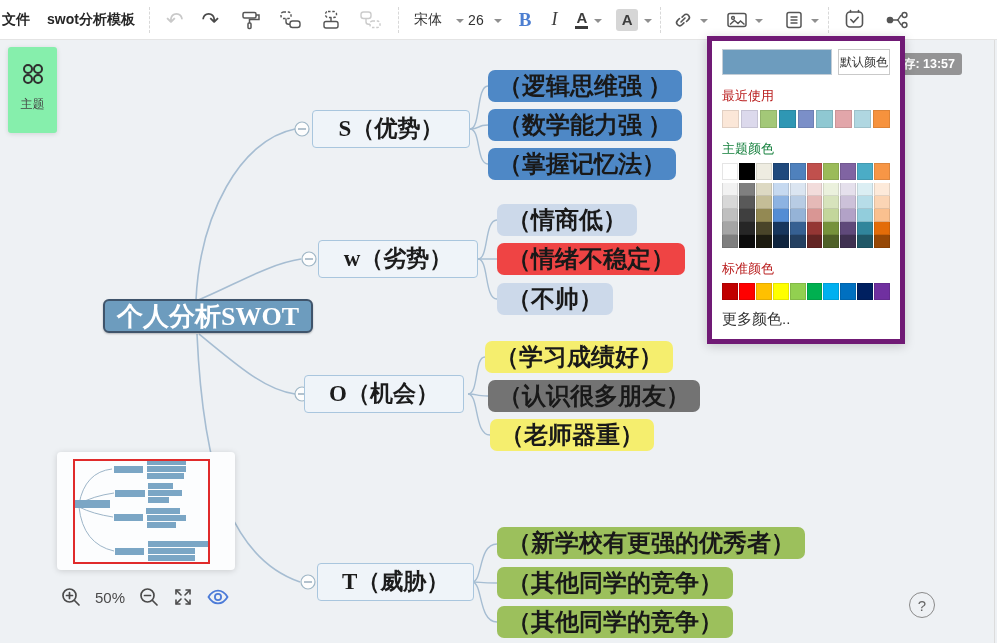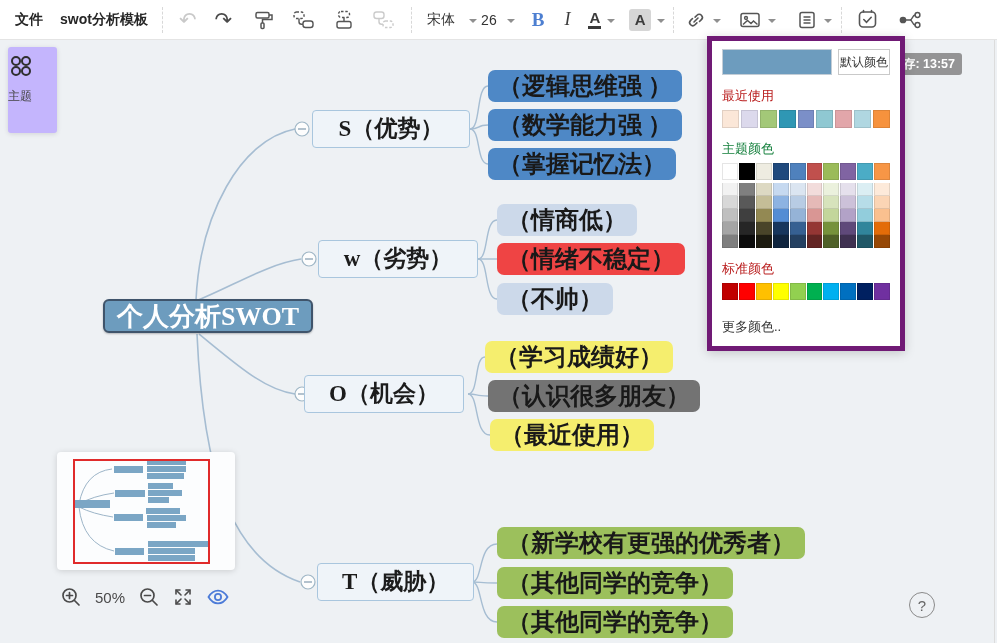--- a/index.html
+++ b/index.html
@@ -18,23 +18,23 @@
   .fontname { font-size:14px; color:#333; }
   .fontsize { font-size:14px; color:#333; }
   .bold-b { font-family:"Liberation Serif",serif; font-weight:bold; font-size:19px; color:#4d7fd1; }
   .italic-i { font-family:"Liberation Serif",serif; font-style:italic; font-size:18px; color:#3c3c3c; }
   .fcolor { font-size:15px; font-weight:bold; color:#3c3c3c; border-bottom:3px solid #3a3a3a; line-height:16px; padding:0 1px; }
   .hcolor { font-size:15px; font-weight:bold; color:#3c3c3c; background:#d6d6d6; border-radius:3px; width:22px; height:22px;
             display:flex; align-items:center; justify-content:center; }
   svg.tbi { display:block; }
 
   
-  .theme-panel { position:absolute; left:8px; top:47px; width:49px; height:86px; background:#c4b5fd; border-radius:3px;
-                 box-shadow:0 1px 5px rgba(0,0,0,.12); display:flex; flex-direction:column; align-items:flex-start;
-                 padding-top:6px; z-index:5; }
+  .theme-panel { position:absolute; left:8px; top:47px; width:49px; height:86px; background:#86efac; border-radius:3px;
+                 box-shadow:0 1px 5px rgba(0,0,0,.12); display:flex; flex-direction:column; align-items:center;
+                 padding-top:14px; z-index:5; }
   .theme-panel .lbl { font-size:12px; color:#444; margin-top:9px; }
 
   
   #edges { position:absolute; left:0; top:0; z-index:1; }
   .node { position:absolute; z-index:2; font-family:"Liberation Serif","DejaVu Serif",serif; font-weight:bold;
           white-space:nowrap; text-align:center; cursor:pointer; }
   .root-node { height:34px; line-height:31px; font-size:26px; color:#fff; padding:0 12px; border-radius:6px;
                border:2px solid #3f546b; box-shadow:0 1px 2px rgba(0,0,0,.25); }
   .branch-node { height:38px; line-height:36px; font-size:23px; color:#1c1c1c; padding:0 24px; border-radius:4px;
                  background:#eff4f9; border:1px solid #a9c6de; }
@@ -49,21 +49,21 @@
                  color:#333; display:flex; align-items:center; justify-content:center; cursor:pointer; white-space:nowrap; }
   .sec-label { margin-top:12px; margin-bottom:5px; color:#b91c1c; font-size:13px; }
   .sec-label.link { color:#15803d; cursor:pointer; }
   .swrow { display:flex; gap:2px; }
   .sw { width:18px; height:18px; border:1px solid rgba(0,0,0,.10); cursor:pointer; }
   .grid-row { display:flex; gap:1px; }
   .grid-row .sw { width:16.8px; }
   .grid-row.main .sw { height:17px; }
   .grid-row.tint .sw { height:13px; border-top:none; }
   .grid-row.main { margin-bottom:3px; }
-  .more-link { margin-top:18px; color:#333; cursor:pointer; font-size:13px; }
+  .more-link { margin-top:10px; color:#333; cursor:pointer; font-size:15px; }
 
   
   .toast { position:absolute; left:845px; top:53px; width:117px; height:22px; background:rgba(140,140,140,.92);
            border-radius:3px; z-index:50; color:#fff; font-size:12.5px; font-weight:bold; display:flex;
            align-items:center; justify-content:flex-end; padding-right:7px; }
 
   
   .minimap { position:absolute; left:57px; top:452px; width:178px; height:118px; background:#fcfdfe; border-radius:4px;
              box-shadow:0 1px 6px rgba(0,0,0,.15); z-index:5; }
   .mm-view { position:absolute; left:16px; top:7px; width:137px; height:105px; border:2px solid #e02b2b; cursor:move; }
@@ -75,21 +75,21 @@
   
   .help { position:absolute; left:909px; top:592px; width:26px; height:26px; border:1.5px solid #8a8a8a; border-radius:50%;
           color:#666; font-size:15px; display:flex; align-items:center; justify-content:center; cursor:pointer; background:transparent; }
 
   .right-edge { position:absolute; right:2px; top:40px; bottom:0; border-right:1px solid #dcdcdc; }
 </style>
 </head>
 <body>
 
 <div class="toolbar">
-  <span class="tb-text" style="margin-left:15px">文件</span>
+  <span class="tb-text" style="margin-left:2px">文件</span>
   <span class="tb-text" style="margin-left:17px">swot分析模板</span>
   <span class="tb-sep" style="margin-left:14px"></span>
 
   <span class="tb-btn" style="margin-left:5px">
       <span class="uarr disabled">↶</span>
     </span>
   <span class="tb-btn" style="margin-left:18px">
       <span class="uarr">↷</span>
     </span>
 
@@ -231,21 +231,21 @@
     <div class="node kid-node" style="left: 488px; top: 70px; background: rgb(78, 136, 198);">（逻辑思维强 ）</div>
     <div class="node kid-node" style="left: 488px; top: 109px; background: rgb(78, 136, 198);">（数学能力强 ）</div>
     <div class="node kid-node" style="left: 488px; top: 148px; background: rgb(78, 136, 198);">（掌握记忆法）</div>
     <div class="node branch-node" style="left: 318px; top: 240px; min-width: 160px;">w（劣势）</div>
     <div class="node kid-node" style="left: 497px; top: 204px; background: rgb(204, 217, 234);">（情商低）</div>
     <div class="node kid-node" style="left: 497px; top: 243px; background: #ef4444;">（情绪不稳定）</div>
     <div class="node kid-node" style="left: 497px; top: 283px; background: rgb(204, 217, 234);">（不帅）</div>
     <div class="node branch-node" style="left: 304px; top: 375px; min-width: 156px; font-family: Liberation Serif, serif;">O（机会）</div>
     <div class="node kid-node" style="left: 485px; top: 341px; background: rgb(245, 238, 110);">（学习成绩好）</div>
     <div class="node kid-node" style="left: 488px; top: 380px; background: #737373;">（认识很多朋友）</div>
-    <div class="node kid-node" style="left: 490px; top: 419px; background: rgb(245, 238, 110);">（最近使用）</div>
+    <div class="node kid-node" style="left: 490px; top: 419px; background: rgb(245, 238, 110);">（老师器重）</div>
     <div class="node branch-node" style="left: 317px; top: 563px; min-width: 155px;">T（威胁）</div>
     <div class="node kid-node" style="left: 497px; top: 527px; background: rgb(156, 192, 92);">（新学校有更强的优秀者）</div>
     <div class="node kid-node" style="left: 497px; top: 567px; background: rgb(156, 192, 92);">（其他同学的竞争）</div>
     <div class="node kid-node" style="left: 497px; top: 606px; background: rgb(156, 192, 92);">（其他同学的竞争）</div>
   </div>
 
 <div class="picker">
   <div class="picker-row1">
     <div class="cur-swatch" id="curSwatch" style="background: rgb(109, 156, 190);"></div>
     <button class="default-btn">默认颜色</button>

